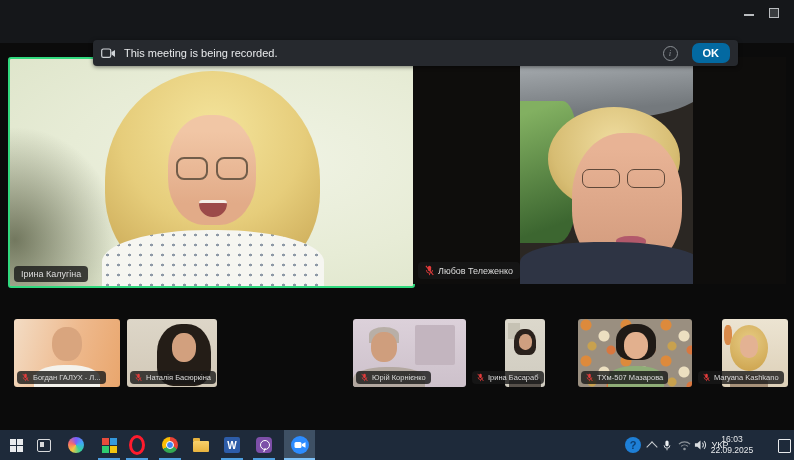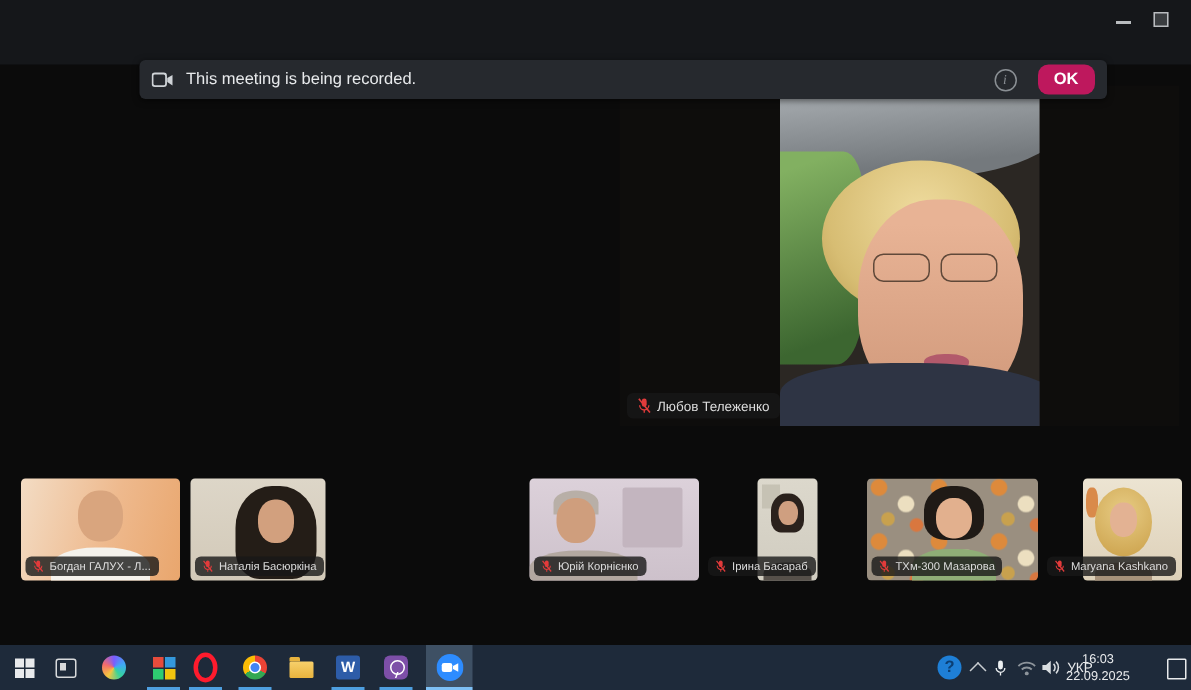--- a/index.html
+++ b/index.html
@@ -10,21 +10,21 @@
   .win-min{position:absolute;left:744px;top:14px;width:10px;height:2px;background:#b9bcbf;}
   .win-max{position:absolute;left:769px;top:8px;width:8px;height:8px;border:1.5px solid #b9bcbf;background:#3a3d40;}
   
   .banner{position:absolute;left:93px;top:40px;width:629px;height:26px;background:#26292e;
           border-radius:4px;display:flex;align-items:center;padding:0 8px;gap:8px;z-index:40;
           box-shadow:0 1px 4px rgba(0,0,0,.5);}
   .banner-text{font-size:11px;color:#e8eaec;}
   .banner-spacer{flex:1;}
   .info-icon{width:13px;height:13px;border:1px solid #8a8f94;border-radius:50%;color:#8a8f94;
              font-size:9px;line-height:13px;text-align:center;font-family:"Liberation Serif",serif;font-style:italic;}
-  .ok-btn{background:#be185d;color:#fff;font-size:11px;font-weight:bold;border:none;
+  .ok-btn{background:#0369a1;color:#fff;font-size:11px;font-weight:bold;border:none;
           border-radius:7px;padding:4px 11px;margin-left:6px;cursor:pointer;}
   
   .tile-left{position:absolute;left:8px;top:57px;width:403px;height:227px;border:2px solid #31d97e;
              border-radius:3px;background:radial-gradient(ellipse at 65% 45%,#f0f3e4 0%,#e7ecd6 55%,#dde4c9 100%);
              overflow:hidden;z-index:10;}
   .tl-shadow{position:absolute;left:-40px;bottom:-30px;width:150px;height:190px;
              background:radial-gradient(ellipse at 30% 60%,rgba(55,60,35,.65) 0%,rgba(55,60,35,0) 70%);}
   .tl-hair{position:absolute;left:95px;top:12px;width:215px;height:218px;border-radius:50% 50% 44% 44%;
            background:radial-gradient(circle at 50% 28%,#f4e49c 0%,#e6cd7b 48%,#ccab58 85%);}
   .tl-face{position:absolute;left:158px;top:56px;width:88px;height:110px;border-radius:46% 46% 42% 42%;
@@ -120,20 +120,34 @@
         <rect x="0.7" y="1" width="9" height="8.4" rx="1.6" fill="none" stroke="#cfd3d7" stroke-width="1.2"></rect>
         <path d="M10.5 4 L14 2 V9 L10.5 6.6 z" fill="#cfd3d7"></path>
       </svg>
     </span>
     <span class="banner-text">This meeting is being recorded.</span>
     <span class="banner-spacer"></span>
     <span class="info-icon">i</span>
     <button class="ok-btn">OK</button>
   </div>
 
+  <div class="tile-left">
+    <div class="tl-shadow"></div>
+    <div class="tl-hair"></div>
+    <div class="tl-face"></div>
+    <div class="tl-glasses">
+      <div class="tl-lens"></div>
+      <div class="tl-lens"></div>
+    </div>
+    <div class="tl-smile"></div>
+    <div class="tl-body"></div>
+    <div class="nametag big">
+      <span>Ірина Калугіна</span>
+    </div>
+  </div>
 
   <div class="tile-right">
     <div class="tr-video">
       <div class="tr-headliner"></div>
       <div class="tr-foliage"></div>
       <div class="tr-hair"></div>
       <div class="tr-face"></div>
       <div class="tr-glasses">
         <div class="tr-lens"></div>
         <div class="tr-lens"></div>
@@ -232,21 +246,21 @@
       <div class="t-face" style="left:46px;top:13px;width:24px;height:27px;background:#e2b08e;"></div>
       <div class="t-body" style="left:30px;bottom:-5px;width:56px;height:26px;border-radius:45% 45% 0 0;background:#8fae77;"></div>
     </div>
     <div class="nametag small" style="left:3px;">
       <svg width="7" height="9" viewBox="0 0 10 12">
           <rect x="3.2" y="0.6" width="3.6" height="6.2" rx="1.8" fill="#e23b3b"></rect>
           <path d="M1.6 5.6 a3.4 3.4 0 0 0 6.8 0" stroke="#e23b3b" stroke-width="1" fill="none"></path>
           <line x1="5" y1="9.2" x2="5" y2="11.2" stroke="#e23b3b" stroke-width="1"></line>
           <line x1="1" y1="0.8" x2="9.2" y2="11" stroke="#e23b3b" stroke-width="1.2"></line>
         </svg>
-      <span>ТХм-300 Мазарова</span>
+      <span>ТХм-507 Мазарова</span>
     </div>
   </div>
 
   <div class="thumb" style="left:722px;width:66px;">
     <div class="tvideo" style="background:linear-gradient(#ece4d2,#ddd0b8);">
       <div class="t-body" style="left:2px;top:6px;width:8px;height:20px;background:#d98a4a;border-radius:40%;"></div>
       <div class="t-hair" style="left:8px;top:6px;width:38px;height:46px;border-radius:50%;background:radial-gradient(circle at 50% 35%,#e7cc84,#d0a854 80%);"></div>
       <div class="t-face" style="left:18px;top:16px;width:18px;height:23px;background:#e3b293;"></div>
       <div class="t-body" style="left:8px;bottom:-4px;width:38px;height:16px;border-radius:45% 45% 0 0;background:#a8927a;"></div>
     </div>

